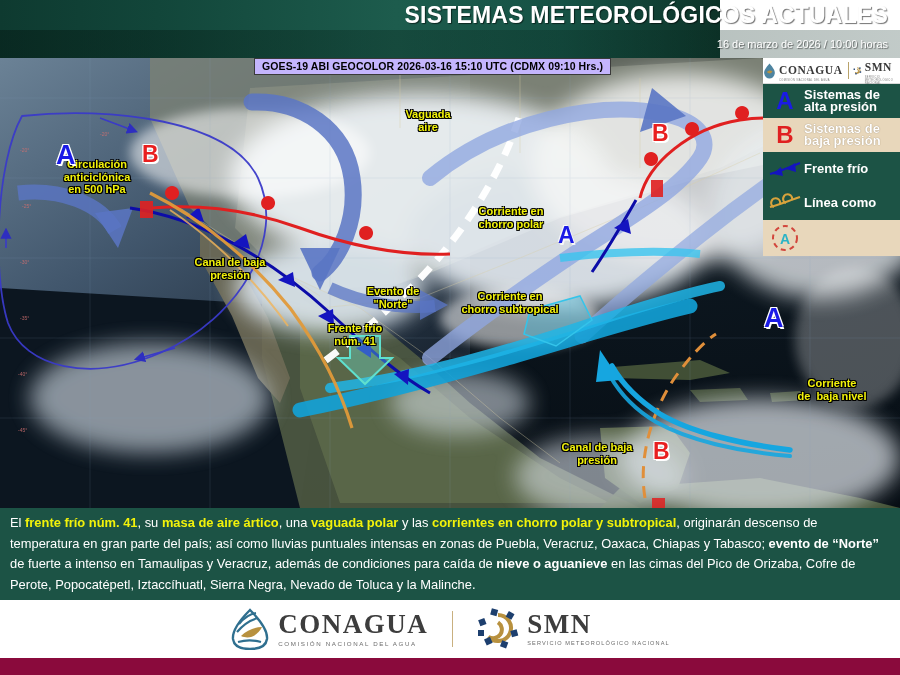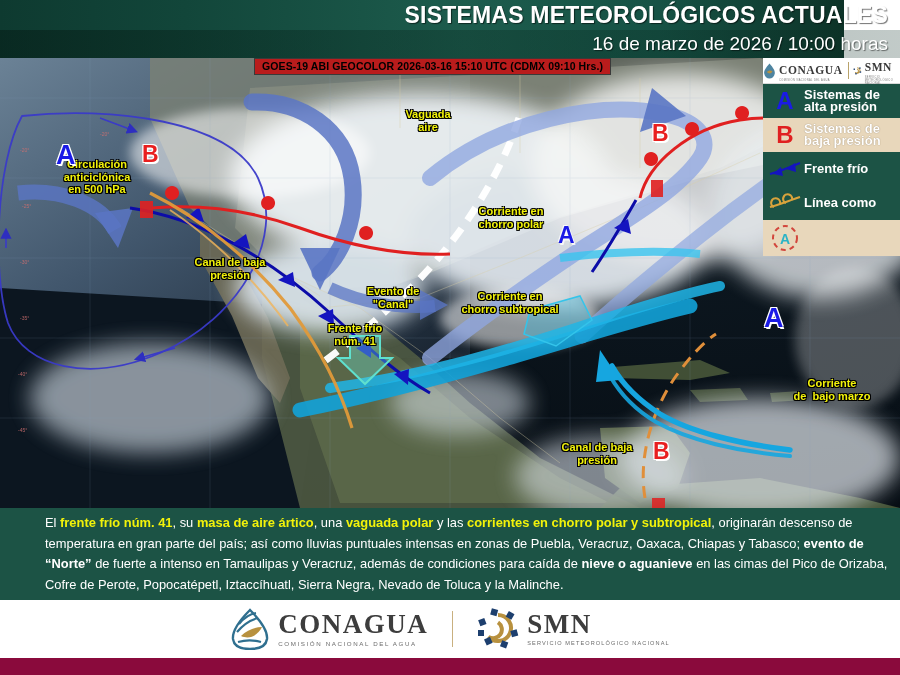--- a/index.html
+++ b/index.html
@@ -10,57 +10,57 @@
     overflow: hidden;
   }
   #page {
     position: relative;
     width: 900px; height: 675px;
     overflow: hidden;
   }
 
   
   .header {
-    position: absolute; left: 0; top: 0; width: 844px; height: 58px;
+    position: absolute; left: 0; top: 0; width: 720px; height: 58px;
     background: linear-gradient(90deg,#0e3a30 0%,#12463a 22%,#1d5c4d 55%,#165245 78%,#0d3328 100%);
   }
   .header .titlebar {
     position: absolute; left:0; top:0; width:900px; height:30px;
     display:flex; align-items:center; justify-content:flex-end;
     padding-right:12px;
   }
   .header h1 {
     font-size: 23px; font-weight: bold; color:#ffffff;
     letter-spacing:.2px; white-space:nowrap;
     text-shadow: 1px 1px 1px rgba(0,0,0,.55);
   }
   .header .datebar {
     position:absolute; left:0; top:30px; width:900px; height:28px;
     display:flex; align-items:center; justify-content:flex-end;
     padding-right:12px;
     background: linear-gradient(90deg, rgba(5,28,22,.55) 0%, rgba(8,38,30,.35) 40%, rgba(10,45,36,.25) 100%);
   }
   .header .datebar span {
-    font-size: 19px; color:#ffffff; white-space:nowrap;
+    font-size: 11px; color:#ffffff; white-space:nowrap;
     text-shadow: 1px 1px 1px rgba(0,0,0,.5);
     margin-left: 20px;
   }
 
   
   .map {
     position:absolute; left:0; top:58px; width:900px; height:450px;
     overflow:hidden;
     background:#0a1016;
   }
   .map svg { position:absolute; left:0; top:0; }
 
   
   .sat-stamp {
     position:absolute; left:254px; top:58px;
-    background:#b91c1c; border:1px solid #3a3a3a;
+    background:#c4b5fd; border:1px solid #3a3a3a;
     padding:1px 7px 2px 7px;
     font-size:10.5px; font-weight:bold; color:#000;
     letter-spacing:.1px; white-space:nowrap;
     font-family:"Liberation Sans", sans-serif;
     z-index:40;
   }
 
   
   .mlabel {
     position:absolute; z-index:30;
@@ -109,21 +109,21 @@
   .legend-row.tan   .lb { color:#ffffff; text-shadow:0 0 1px rgba(120,100,70,.9); }
   .lgA { color:#1a1ae6; font-size:24px; font-weight:bold; line-height:24px; }
   .lgB { color:#e02020; font-size:24px; font-weight:bold; line-height:24px; }
 
   
   .desc {
     position:absolute; left:0; top:508px; width:900px; height:92px;
     background:#1c5345; padding:5px 10px 4px 10px;
   }
   .desc p {
-    color:#ffffff; font-size:12.9px; line-height:20.5px; text-align:left;margin-left:35px;
+    color:#ffffff; font-size:12.9px; line-height:20.5px; text-align:left;
   }
   .desc b { color:#f2f20a; }
   .desc .wb { color:#ffffff; font-weight:bold; }
 
   
   .footer {
     position:absolute; left:0; top:600px; width:900px; height:58px;
     background:#ffffff; display:flex; align-items:center; justify-content:center; gap:24px;
   }
   .footer .fdiv { width:1px; height:36px; background:#c9b07f; }
@@ -319,27 +319,27 @@
     <div class="mlabel" style="left:32px; top:100px; width:130px;">Circulación
 anticiclónica
 en 500 hPa</div>
     <div class="mlabel" style="left:170px; top:198px; width:120px;">Canal de baja
 presión</div>
     <div class="mlabel" style="left:383px; top:50px; width:90px;">Vaguada
 aire</div>
     <div class="mlabel" style="left:453px; top:147px; width:116px;">Corriente en
 chorro polar</div>
     <div class="mlabel" style="left:348px; top:227px; width:90px;">Evento de
-"Canal"</div>
+"Norte"</div>
     <div class="mlabel" style="left:440px; top:232px; width:140px;">Corriente en
 chorro subtropical</div>
     <div class="mlabel" style="left:308px; top:264px; width:94px;">Frente frío
 núm. 41</div>
     <div class="mlabel" style="left:774px; top:319px; width:116px;">Corriente
-de  bajo marzo</div>
+de  baja nivel</div>
     <div class="mlabel" style="left:542px; top:383px; width:110px;">Canal de baja
 presión</div>
 
     <div class="bigsym A" style="left:56px; top:82px;">A</div>
     <div class="bigsym B" style="left:142px; top:83px;">B</div>
     <div class="bigsym B" style="left:652px; top:62px;">B</div>
     <div class="bigsym A2" style="left:558px; top:164px;">A</div>
     <div class="bigsym A" style="left:764px; top:245px;">A</div>
     <div class="bigsym B" style="left:653px; top:380px;">B</div>
   </div>

